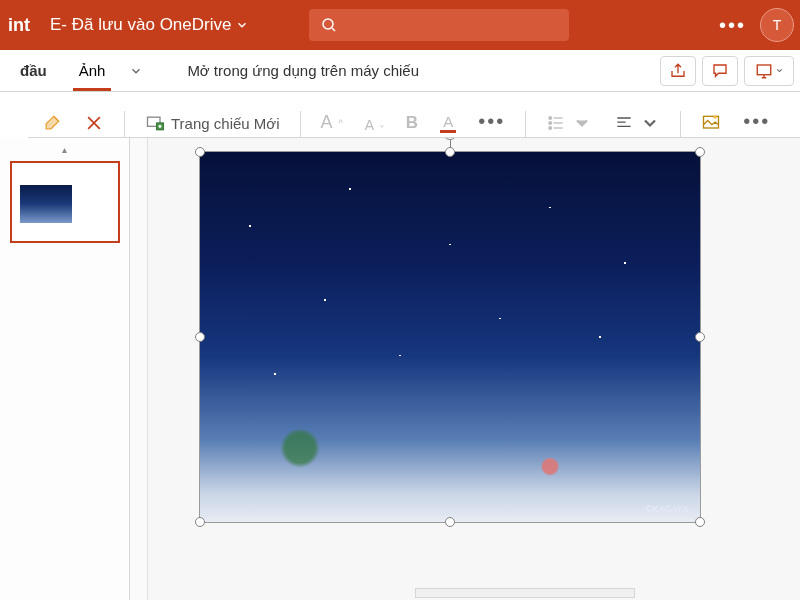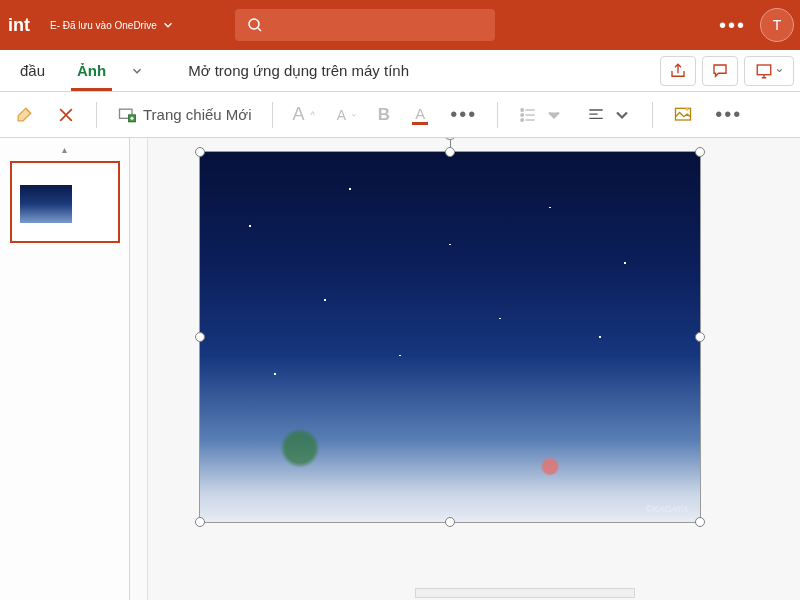--- a/index.html
+++ b/index.html
@@ -8,21 +8,21 @@
   .titlebar {
     background: #c43e1c;
     height: 50px;
     display: flex;
     align-items: center;
     padding: 0 8px;
     color: #fff;
     position: relative;
   }
   .app-name { font-size: 18px; font-weight: 600; padding-right: 20px; }
-  .doc-title { font-size: 10px; display:flex; align-items:center; gap:4px; cursor:pointer; }
+  .doc-title { font-size: 17px; display:flex; align-items:center; gap:4px; cursor:pointer; }
   .doc-title svg { width:14px; height:14px; }
   .searchbox {
     margin-left: 60px;
     background: #d65a3a;
     border-radius: 4px;
     height: 32px;
     display: flex;
     align-items: center;
     padding: 0 12px;
     width: 260px;
@@ -40,41 +40,42 @@
   .tabs-row {
     height: 42px;
     border-bottom: 1px solid #d6d6d6;
     display:flex;
     align-items:center;
     padding-left: 4px;
     font-size: 15px;
     color:#333;
     position:relative;
   }
-  .tab { padding: 0 16px; height:100%; display:flex; align-items:center; cursor:pointer; }
-  .tab.active { color:#15803d; font-weight:700; position:relative; }
+  .tab { padding: 0 16px; height:100%; display:flex; align-items:center; cursor:pointer;font-weight:bold; }
+  .tab.active { color:#000000; font-weight:400; position:relative; }
   .tab.active::after {
     content:""; position:absolute; left:10px; right:10px; bottom:0; height:3px; background:#c43e1c;
   }
   .tab-chevron { padding:0 8px; display:flex; align-items:center; }
   .open-desktop { margin-left: 36px; font-size:15px; color:#333; }
   .tabs-right { position:absolute; right:6px; height:100%; display:flex; align-items:center; gap:6px; }
   .sqbtn { width:36px; height:30px; border:1px solid #d6d6d6; border-radius:4px; display:flex; align-items:center; justify-content:center; cursor:pointer; background:#fff; }
   .sqbtn svg { width:18px; height:18px; }
   .sqbtn .chev { width:9px; height:9px; margin-left:2px; }
 
   .toolbar {
     height: 46px;
     border-bottom: 1px solid #d6d6d6;
     display:flex;
-    align-items:center;
+    align-items:flex-end;
     padding: 0 8px;
     gap: 10px;
     font-size:15px;
     color:#555;
+    margin-left:28px;
   }
   .tb-btn { display:flex; align-items:center; gap:6px; padding:4px 6px; cursor:pointer; }
   .tb-btn svg { width:20px; height:20px; }
   .tb-sep { width:1px; height:26px; background:#d6d6d6; margin:0 4px; }
   .tb-close svg { stroke:#c43e1c; }
   .disabled { color:#bdbdbd; }
   .disabled svg { stroke:#bdbdbd; fill:#bdbdbd; }
   .more-dots { font-size:20px; letter-spacing:2px; color:#666; }
 
   .workspace { display:flex; height: calc(600px - 50px - 42px - 46px); }
@@ -150,21 +151,21 @@
       <span>đầu</span>
     </div>
   <div class="tab active">
       <span>Ảnh</span>
     </div>
   <div class="tab-chevron">
     <svg width="14" height="14" viewBox="0 0 16 16" fill="none" stroke="#666" stroke-width="1.5">
         <path d="M4 6l4 4 4-4"></path>
       </svg>
   </div>
-  <span class="open-desktop">Mở trong ứng dụng trên máy tính</span>
+  <span class="open-desktop">Mở trong ứng dụng trên máy chiếu</span>
 
   <div class="tabs-right">
     <div class="sqbtn">
       <svg viewBox="0 0 24 24" fill="none" stroke="#c43e1c" stroke-width="1.8">
           <path d="M4 12v7h16v-7M12 3v12M8 7l4-4 4 4"></path>
         </svg>
     </div>
     <div class="sqbtn">
       <svg viewBox="0 0 24 24" fill="none" stroke="#c43e1c" stroke-width="1.8">
           <path d="M4 4h16v11H10l-4 4v-4H4z"></path>

